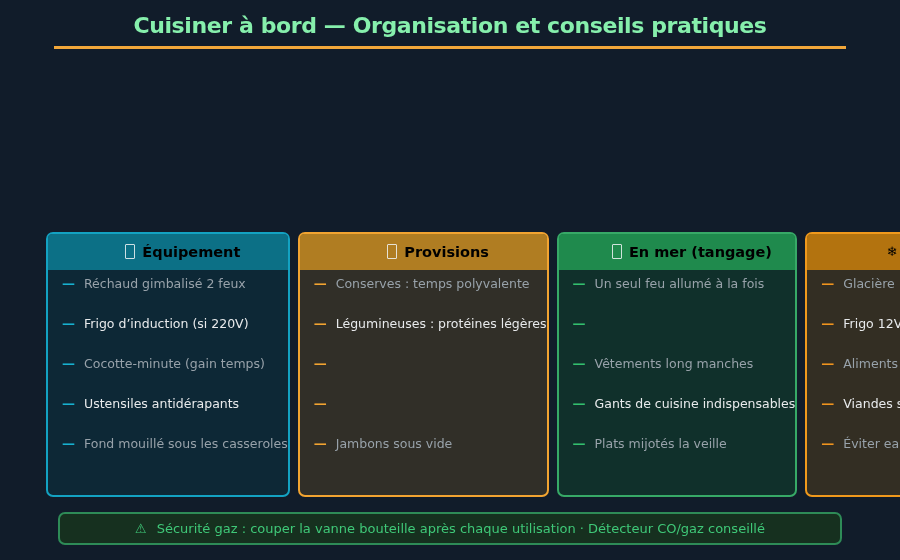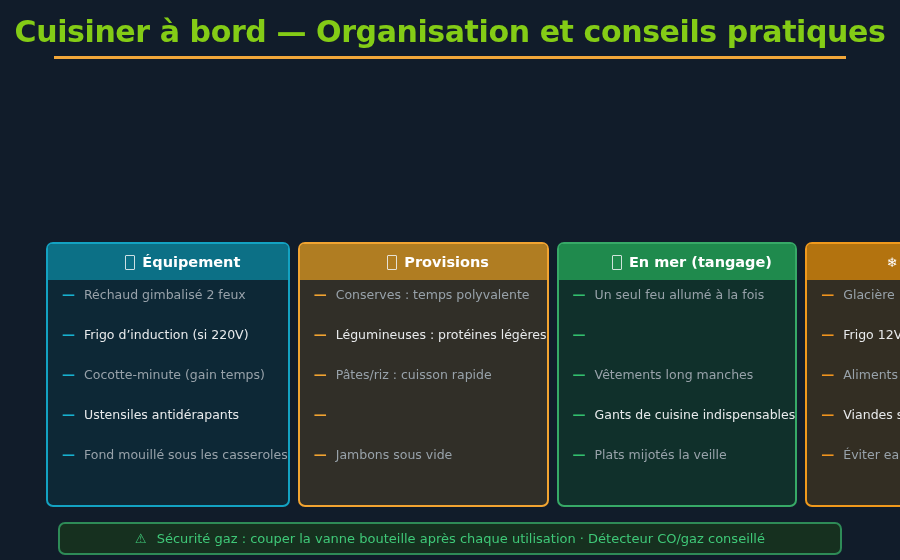--- a/index.html
+++ b/index.html
@@ -6,22 +6,22 @@
   body {
     width: 900px; height: 560px;
     background: #111c2a;
     font-family: "DejaVu Sans", sans-serif;
     overflow: hidden;
     position: relative;
   }
   .header-block { padding-top: 12px; text-align: center; }
   .page-title {
     margin: 0;
-    color: #84cc16;
-    font-size: 30px;
+    color: #86efac;
+    font-size: 22px;
     font-weight: bold;
     letter-spacing: -0.4px;
     line-height: 1.3;
   }
   .title-underline {
     width: 792px; height: 3px;
     margin: 5px auto 0;
     background: #f2a73a;
   }
   .cards {
@@ -41,21 +41,21 @@
     position: relative;
   }
   .card-header {
     height: 36px;
     background: var(--hdr);
     border-radius: 4px 4px 0 0;
     display: flex;
     align-items: center;
     justify-content: center;
     gap: 7px;
-    color: #ffffff;
+    color: #000000;
     font-size: 14.5px;
     font-weight: bold;
     white-space: nowrap;
     padding-left: 30px;
   }
   .tofu {
     display: inline-block;
     width: 8px; height: 13px;
     border: 1px solid rgba(240,243,245,0.85);
     border-radius: 1px;
@@ -148,21 +148,20 @@
       <li>
           <span class="dash">—</span>
           <span>Conserves : temps polyvalente</span>
         </li>
       <li>
           <span class="dash">—</span>
           <span>Légumineuses : protéines légères</span>
         </li>
       <li>
           <span class="dash">—</span>
-          <span>Pâtes/riz : cuisson rapide</span>
         </li>
       <li>
           <span class="dash">—</span>
         </li>
       <li>
           <span class="dash">—</span>
           <span>Jambons sous vide</span>
         </li>
     </ul>
   </section>

